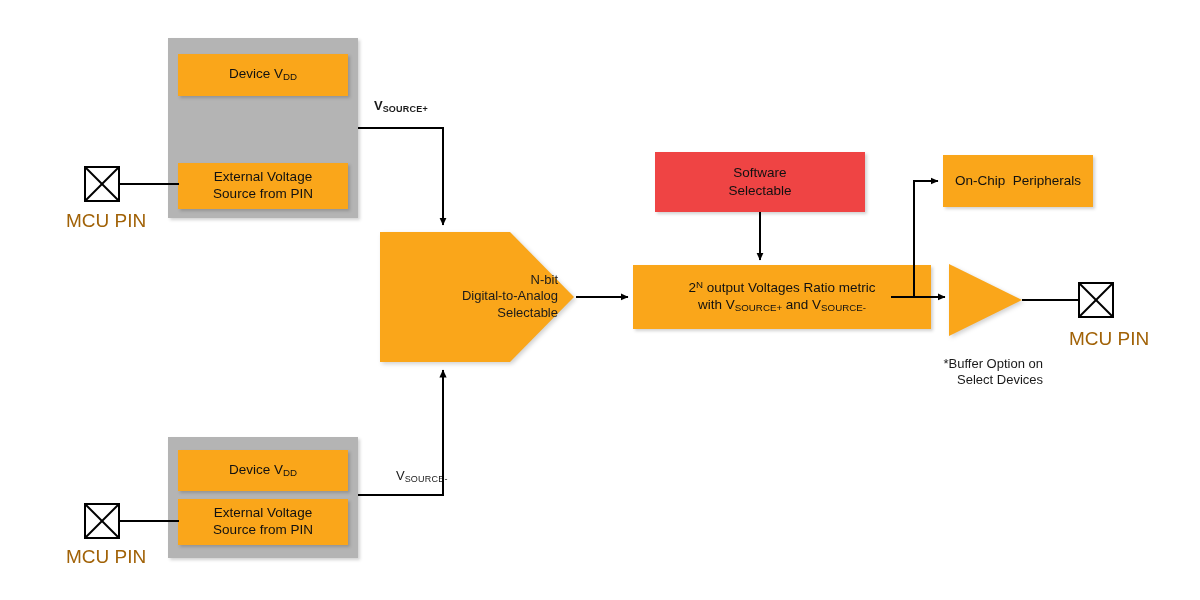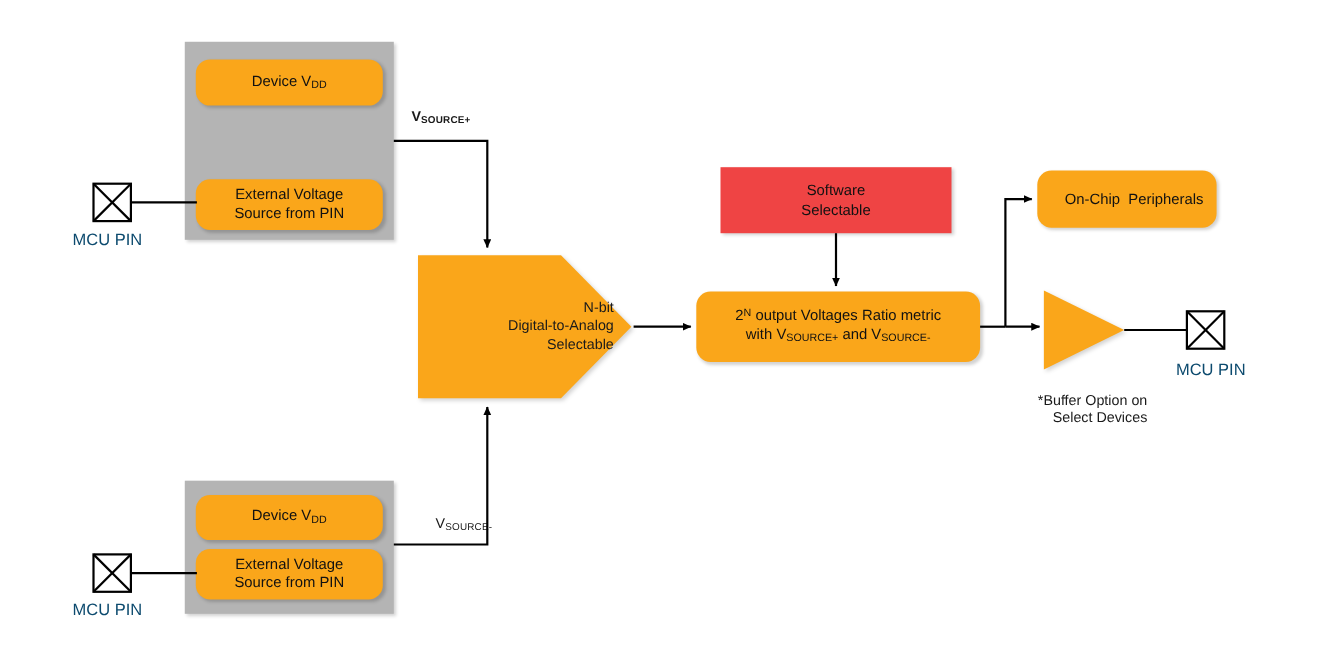--- a/index.html
+++ b/index.html
@@ -28,21 +28,20 @@
     position: absolute;
     background: #faa61a;
     color: #111111;
     display: flex;
     align-items: center;
     justify-content: center;
     text-align: center;
     line-height: 1.25;
     font-size: 13.5px;
     box-shadow: 2px 2px 3px rgba(0,0,0,0.18);
-    border-radius: 13px;
   }
   .gray-box {
     position: absolute;
     background: #ef4444;
     color: #111111;
     display: flex;
     align-items: center;
     justify-content: center;
     text-align: center;
     line-height: 1.3;
@@ -79,22 +78,22 @@
   svg.overlay {
     position: absolute;
     left: 0;
     top: 0;
     width: 1200px;
     height: 600px;
     pointer-events: none;
   }
   .pin-caption {
     position: absolute;
-    font-size: 15px;
-    color: #0c4a6e;
+    font-size: 19px;
+    color: #a16207;
     white-space: nowrap;
   }
 </style>
 </head>
 <body>
 
 <div id="canvas">
 
   <div class="gray-group" style="left:168px; top:38px; width:190px; height:180px;"></div>
 
@@ -129,28 +128,28 @@
     <span>Selectable</span>
   </div>
 
   <div class="gray-box" style="left:655px; top:152px; width:210px; height:60px;">
     <span>
       <span>Software</span><br>
       <span>Selectable</span>
     </span>
   </div>
 
-  <div class="orange-box" style="left:633px; top:265px; width:258px; height:64px;align-items:center;">
+  <div class="orange-box" style="left:633px; top:265px; width:298px; height:64px;align-items:center;">
     <span style="font-size:13.5px;">
       <span>2</span><span class="sup">N</span><span> output Voltages Ratio metric</span><br>
       <span>with V</span><span class="sub">SOURCE+</span><span> and V</span><span class="sub">SOURCE-</span>
     </span>
   </div>
 
-  <div class="orange-box" style="left:943px; top:155px; width:150px; height:52px; white-space:pre;padding-left:13px;">
+  <div class="orange-box" style="left:943px; top:155px; width:150px; height:52px; white-space:pre;">
     <span>On-Chip  Peripherals</span>
   </div>
 
   <div style="position:absolute; left:948px; top:263px; width:76px; height:74px;">
     <svg width="76" height="74" viewBox="0 0 76 74" style="position:absolute; left:0; top:0; filter: drop-shadow(2px 2px 2px rgba(0,0,0,0.18));">
       <polygon points="1,1 74,37 1,73" fill="#faa61a"></polygon>
     </svg>
   </div>
 
   <div class="plain-label" style="left:893px; top:356px; width:150px;">

